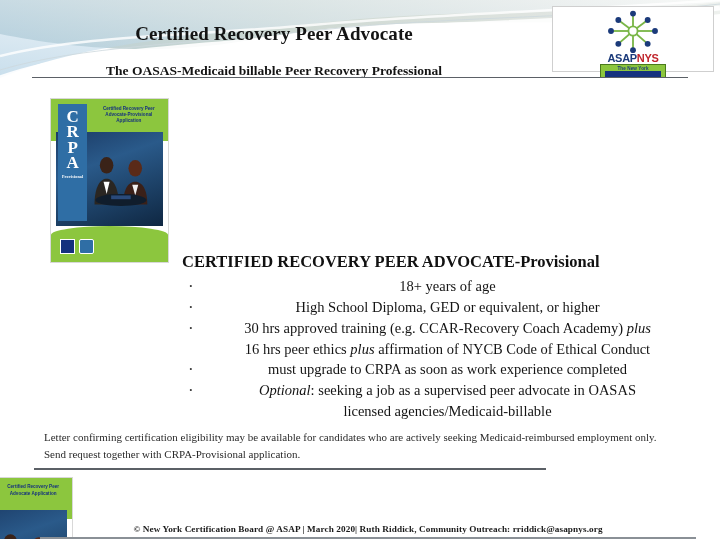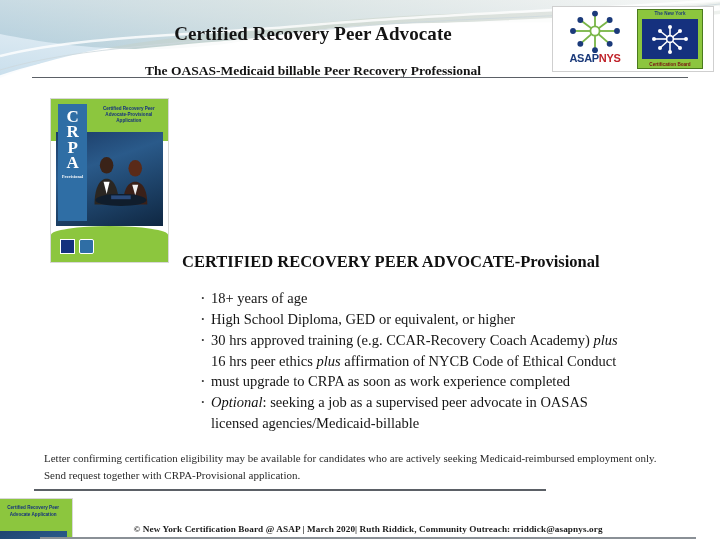--- a/index.html
+++ b/index.html
@@ -27,21 +27,20 @@
     inset: 0;
     width: 720px;
     height: 78px;
   }
   .hdr-titles {
     position: absolute;
     left: 0; top: 24px;
     width: 548px;
     text-align: center;
     z-index: 4;
-    padding-left: 39px;
   }
   .hdr-title {
     font-size: 19px;
     font-weight: bold;
     color: #141414;
     letter-spacing: 0.1px;
     line-height: 1.1;
     white-space: nowrap;
   }
   .hdr-sub {
@@ -57,20 +56,21 @@
   .hdr-logos {
     position: absolute;
     right: 6px; top: 6px;
     width: 162px; height: 66px;
     background: #ffffff;
     border: 1px solid #cfcfcf;
     display: flex;
     align-items: center;
     z-index: 5;
     box-sizing: border-box;
+    flex-direction: column;
   }
   .asap-logo {
     width: 84px; height: 64px;
     position: relative;
     display: flex; flex-direction: column;
     align-items: center; justify-content: flex-start;
     padding-top: 2px;
     box-sizing: border-box;
   }
   .asap-mark { width: 56px; height: 44px; }
@@ -130,21 +130,21 @@
   }
   .sec-head {
     font-size: 16.5px;
     font-weight: bold;
     color: #111111;
     line-height: 1.15;
     margin-bottom: 3px;
   }
   ul.blist {
     list-style: none;
-    margin: 16px; padding: 0;
+    margin: 4px; padding: 0; text-align: center;
   }
   ul.blist > li {
     position: relative;
     padding-left: 13px;
     font-size: 14.5px;
     line-height: 1.44;
     color: #141414;
   }
   ul.blist > li::before {
     content: "\00B7";

